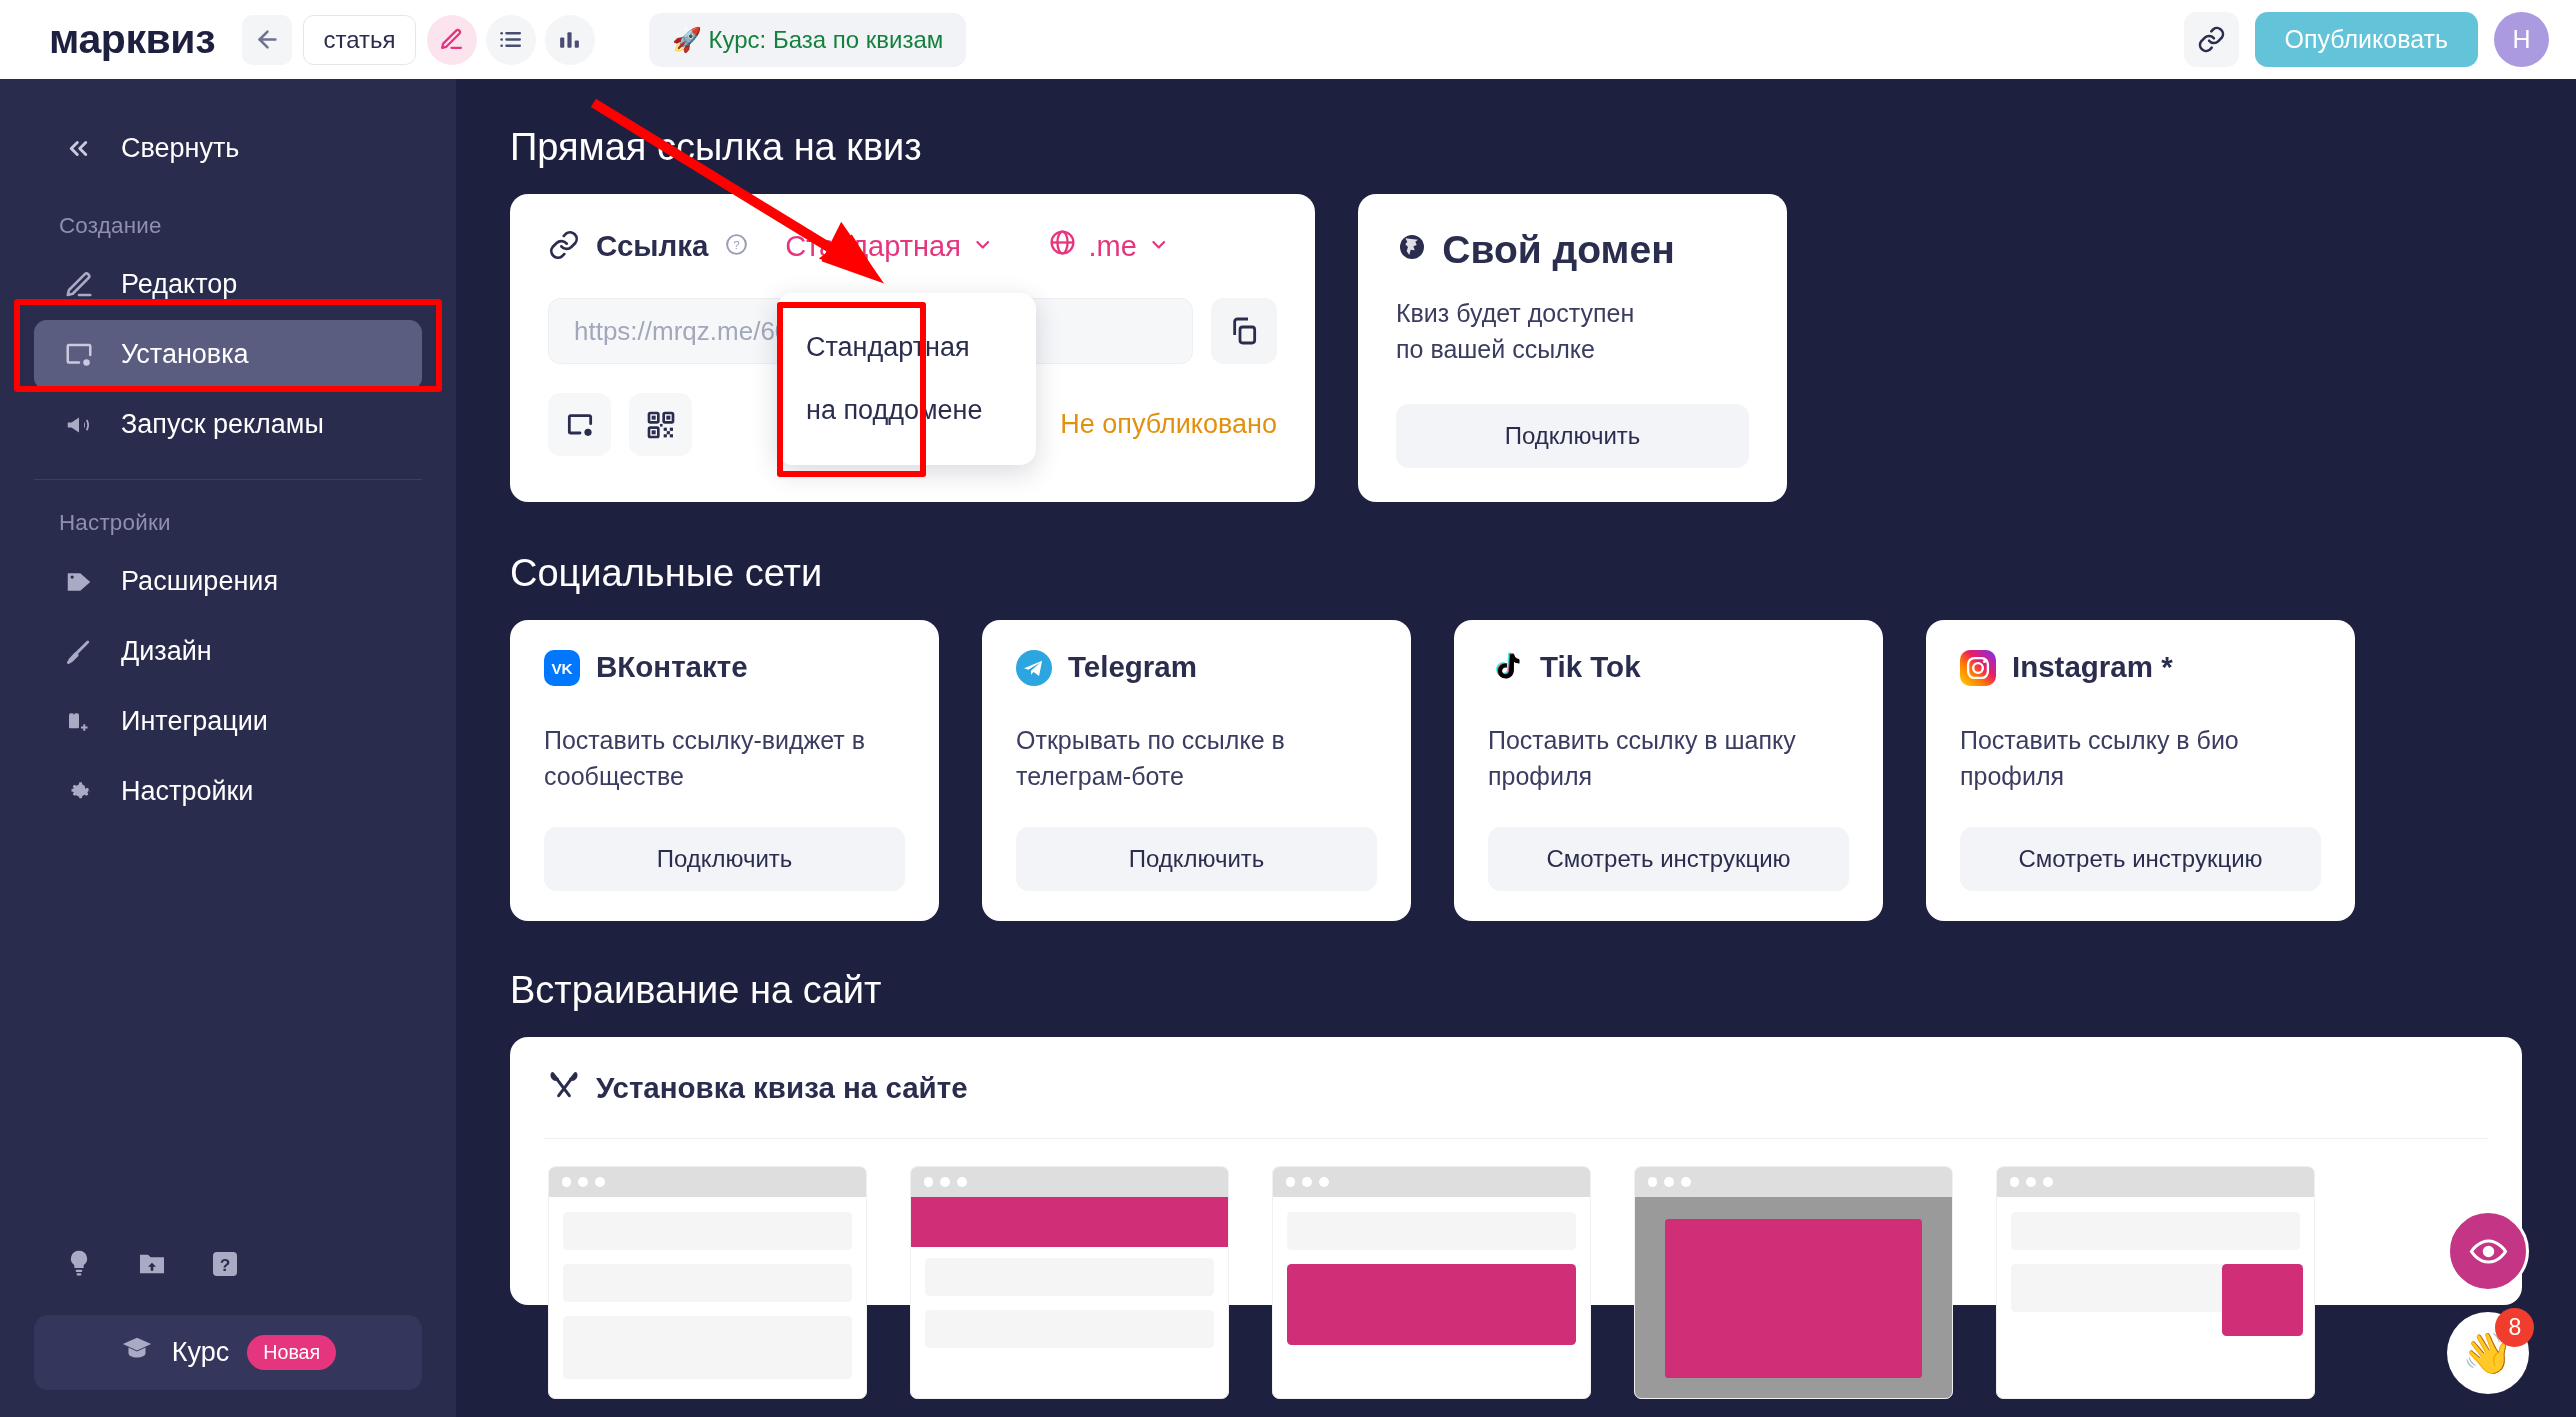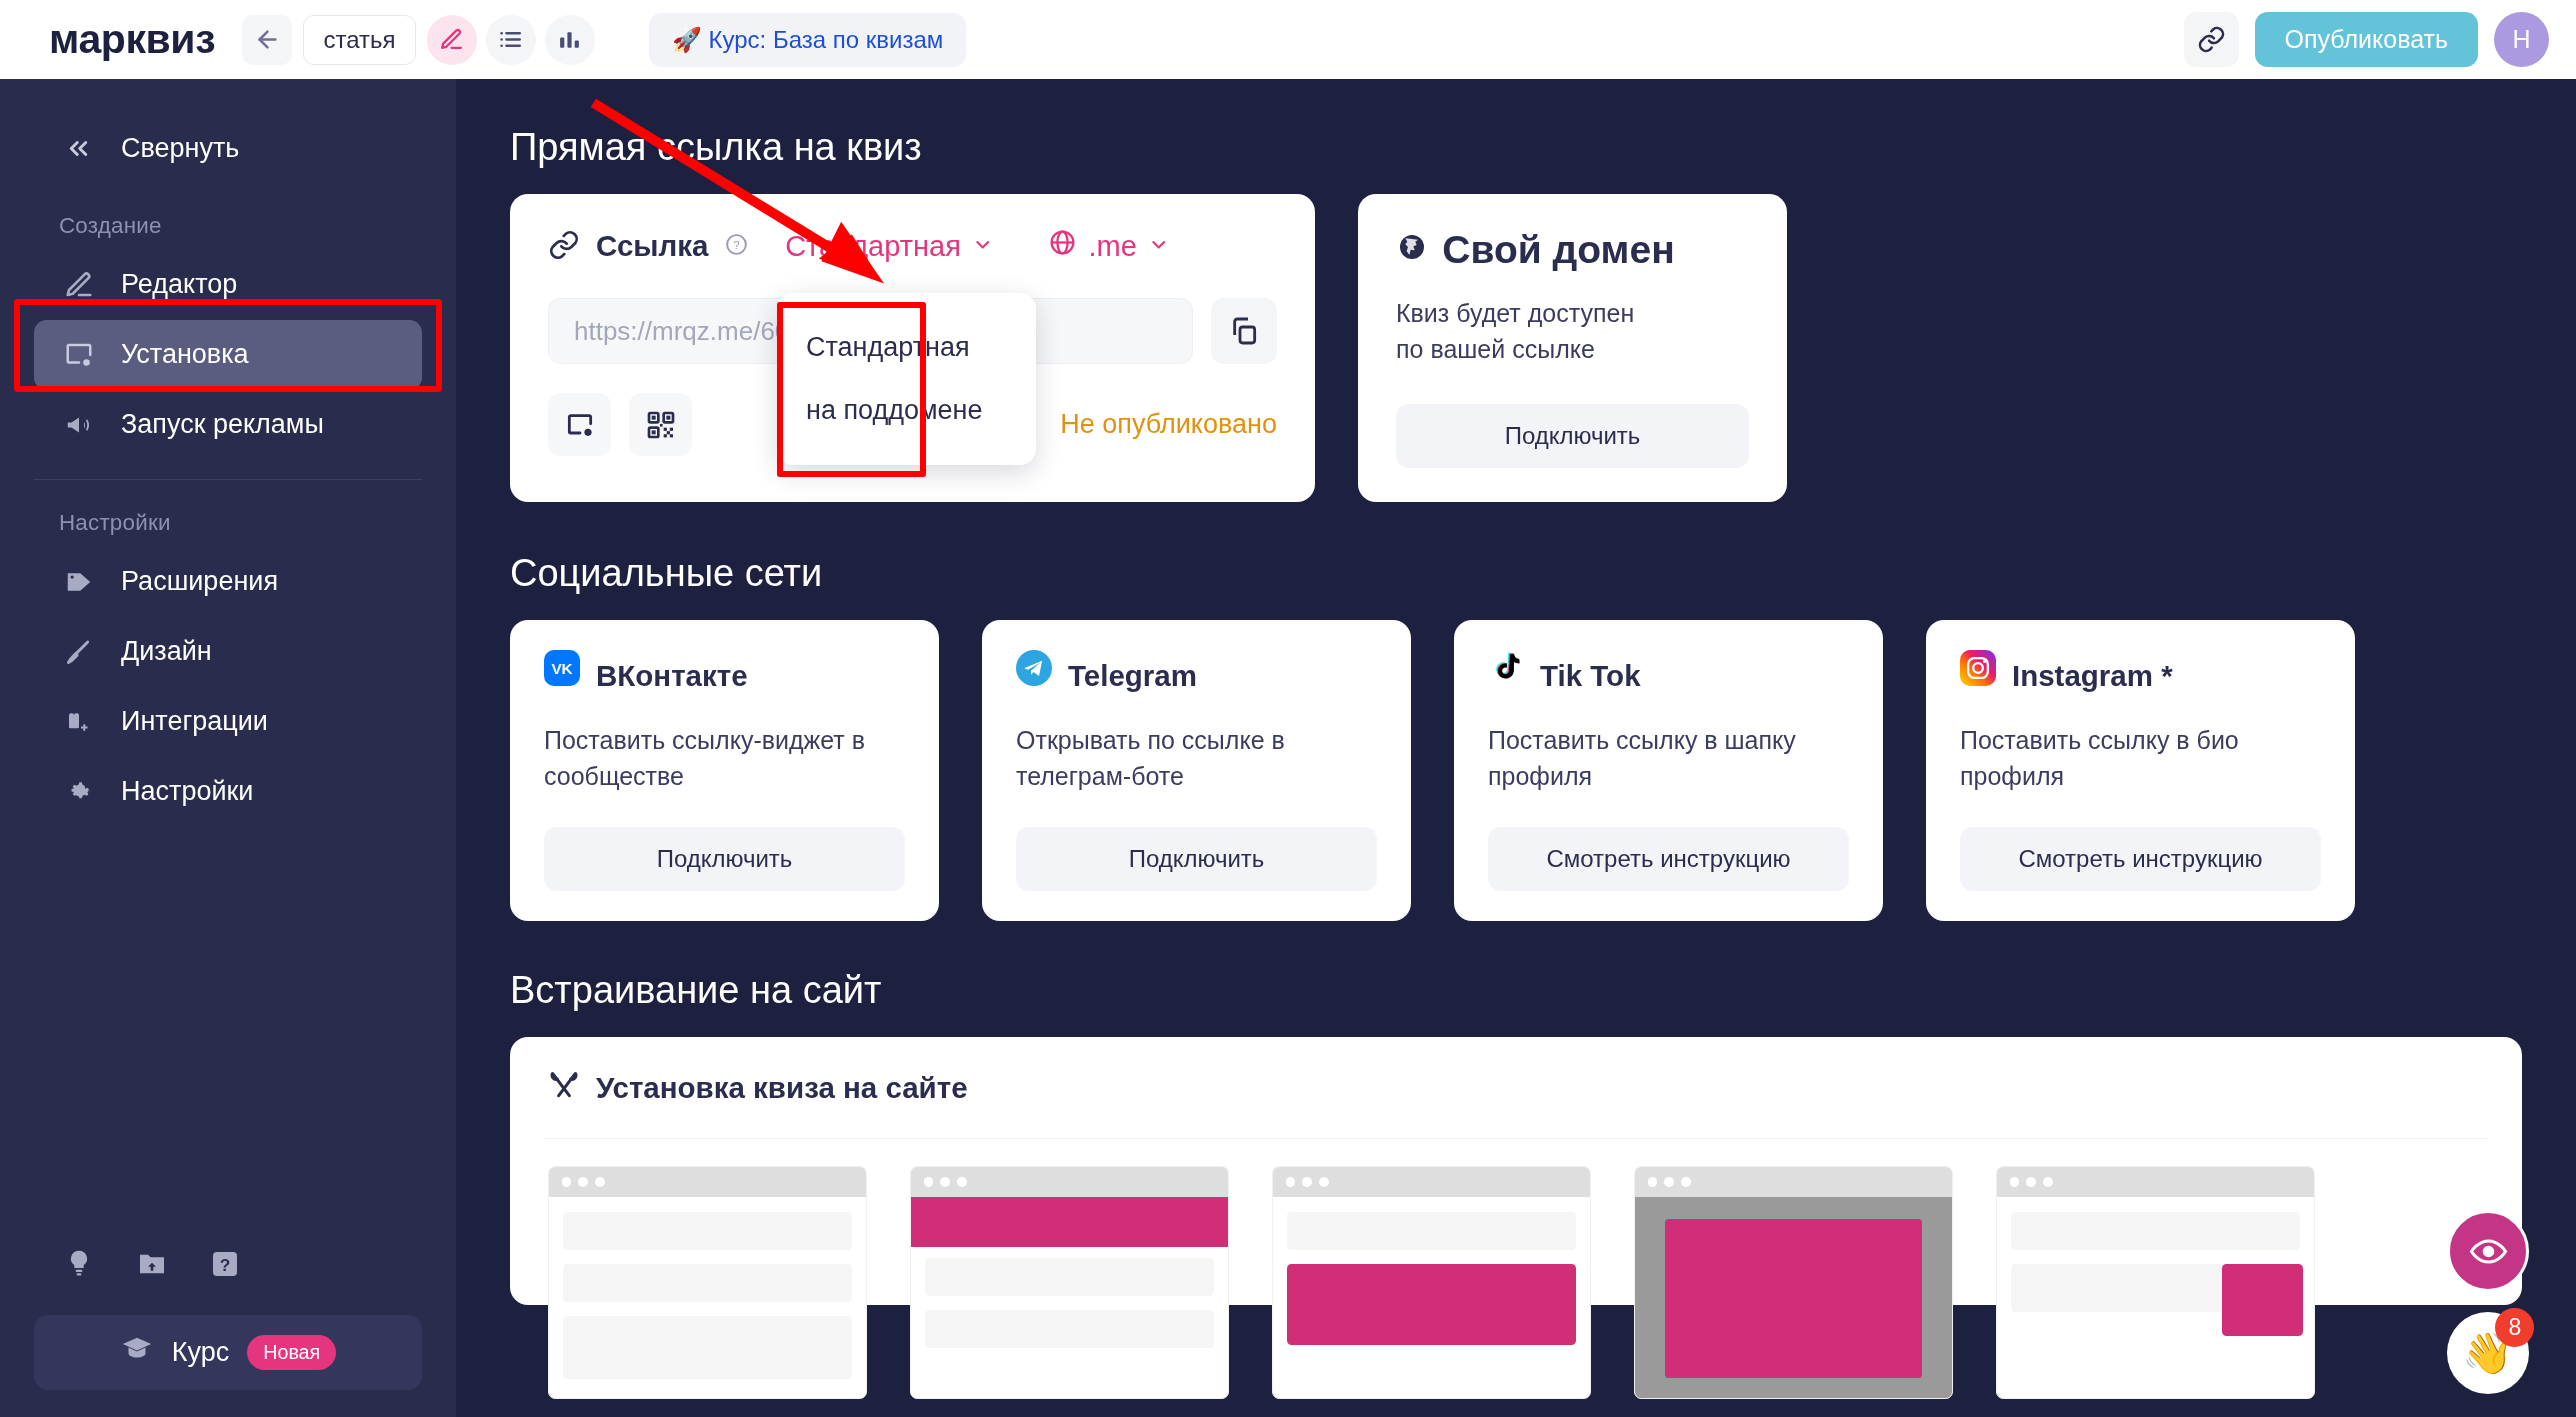--- a/index.html
+++ b/index.html
@@ -33,21 +33,21 @@
   }
   .hdr-round {
     width: 50px; height: 50px; border-radius: 50%;
     display: flex; align-items: center; justify-content: center;
     cursor: pointer; margin-right: 9px; background: #f4f5f7;
   }
   .hdr-round.pink { background: #fce4ee; }
   .course-chip {
     height: 54px; padding: 0 23px; border-radius: 12.5px;
     background: #f2f3f6; display: flex; align-items: center; gap: 10.7px;
-    font-size: 24px; color: #1d4ed8; cursor: pointer; margin-left: 45px;
+    font-size: 24px; color: #15803d; cursor: pointer; margin-left: 45px;
   }
   .hdr-right { margin-left: auto; display: flex; align-items: center; gap: 16px; }
   .link-sq {
     width: 55px; height: 55px; border-radius: 12.5px; background: #f4f5f7;
     display: flex; align-items: center; justify-content: center; cursor: pointer;
   }
   .publish-btn {
     height: 55px; padding: 0 30px; border-radius: 12.5px;
     background: #63c3d9; color: #fff; font-size: 25px; border: none;
     cursor: pointer; font-family: inherit;
@@ -157,21 +157,21 @@
   .dd-item { padding: 16px 29px; font-size: 27px; color: #2b2d4f; cursor: pointer; white-space: nowrap; }
   .dd-highlight {
     position: absolute; left: 777px; top: 302px;
     width: 149px; height: 175px; border: 6.3px solid #ff0000; border-radius: 2.7px;
     z-index: 30; pointer-events: none;
   }
 
   
   .soc-grid { display: flex; gap: 43px; margin-bottom: 48px; }
   .soc-card { width: 429px; background: #fff; border-radius: 18px; padding: 30px 34px; }
-  .soc-title { display: flex; align-items: flex-end; gap: 16px; font-size: 29.5px; color: #2b2d4f; font-weight: 700; margin-bottom: 29px; }
+  .soc-title { display: flex; align-items: flex-start; gap: 16px; font-size: 29.5px; color: #2b2d4f; font-weight: 700; margin-bottom: 29px; }
   .soc-desc { color: #3a3c60; font-size: 25px; line-height: 1.45; margin-bottom: 32px; min-height: 73px; }
 
   
   .embed-card { background: #fff; border-radius: 18px; padding: 32px 38px; height: 268px; margin-top: 16px; }
   .embed-title { display: flex; align-items: center; gap: 16px; font-size: 29.5px; color: #2b2d4f; font-weight: 700; margin-bottom: 30px; }
   .embed-sep { height: 1.8px; background: #eef0f4; margin: 0 -5.4px 27px -5.4px; }
   .thumbs { display: flex; gap: 43px; }
   .thumb { width: 319px; height: 233px; border-radius: 7.2px; overflow: hidden; background: #fff; border: 0.9px solid #f0f0f0; cursor: pointer; }
   .tbar { height: 30px; background: #dedede; display: flex; align-items: center; gap: 7.2px; padding-left: 12.5px; }
   .tdot { width: 9.8px; height: 9.8px; border-radius: 50%; background: #fff; }

